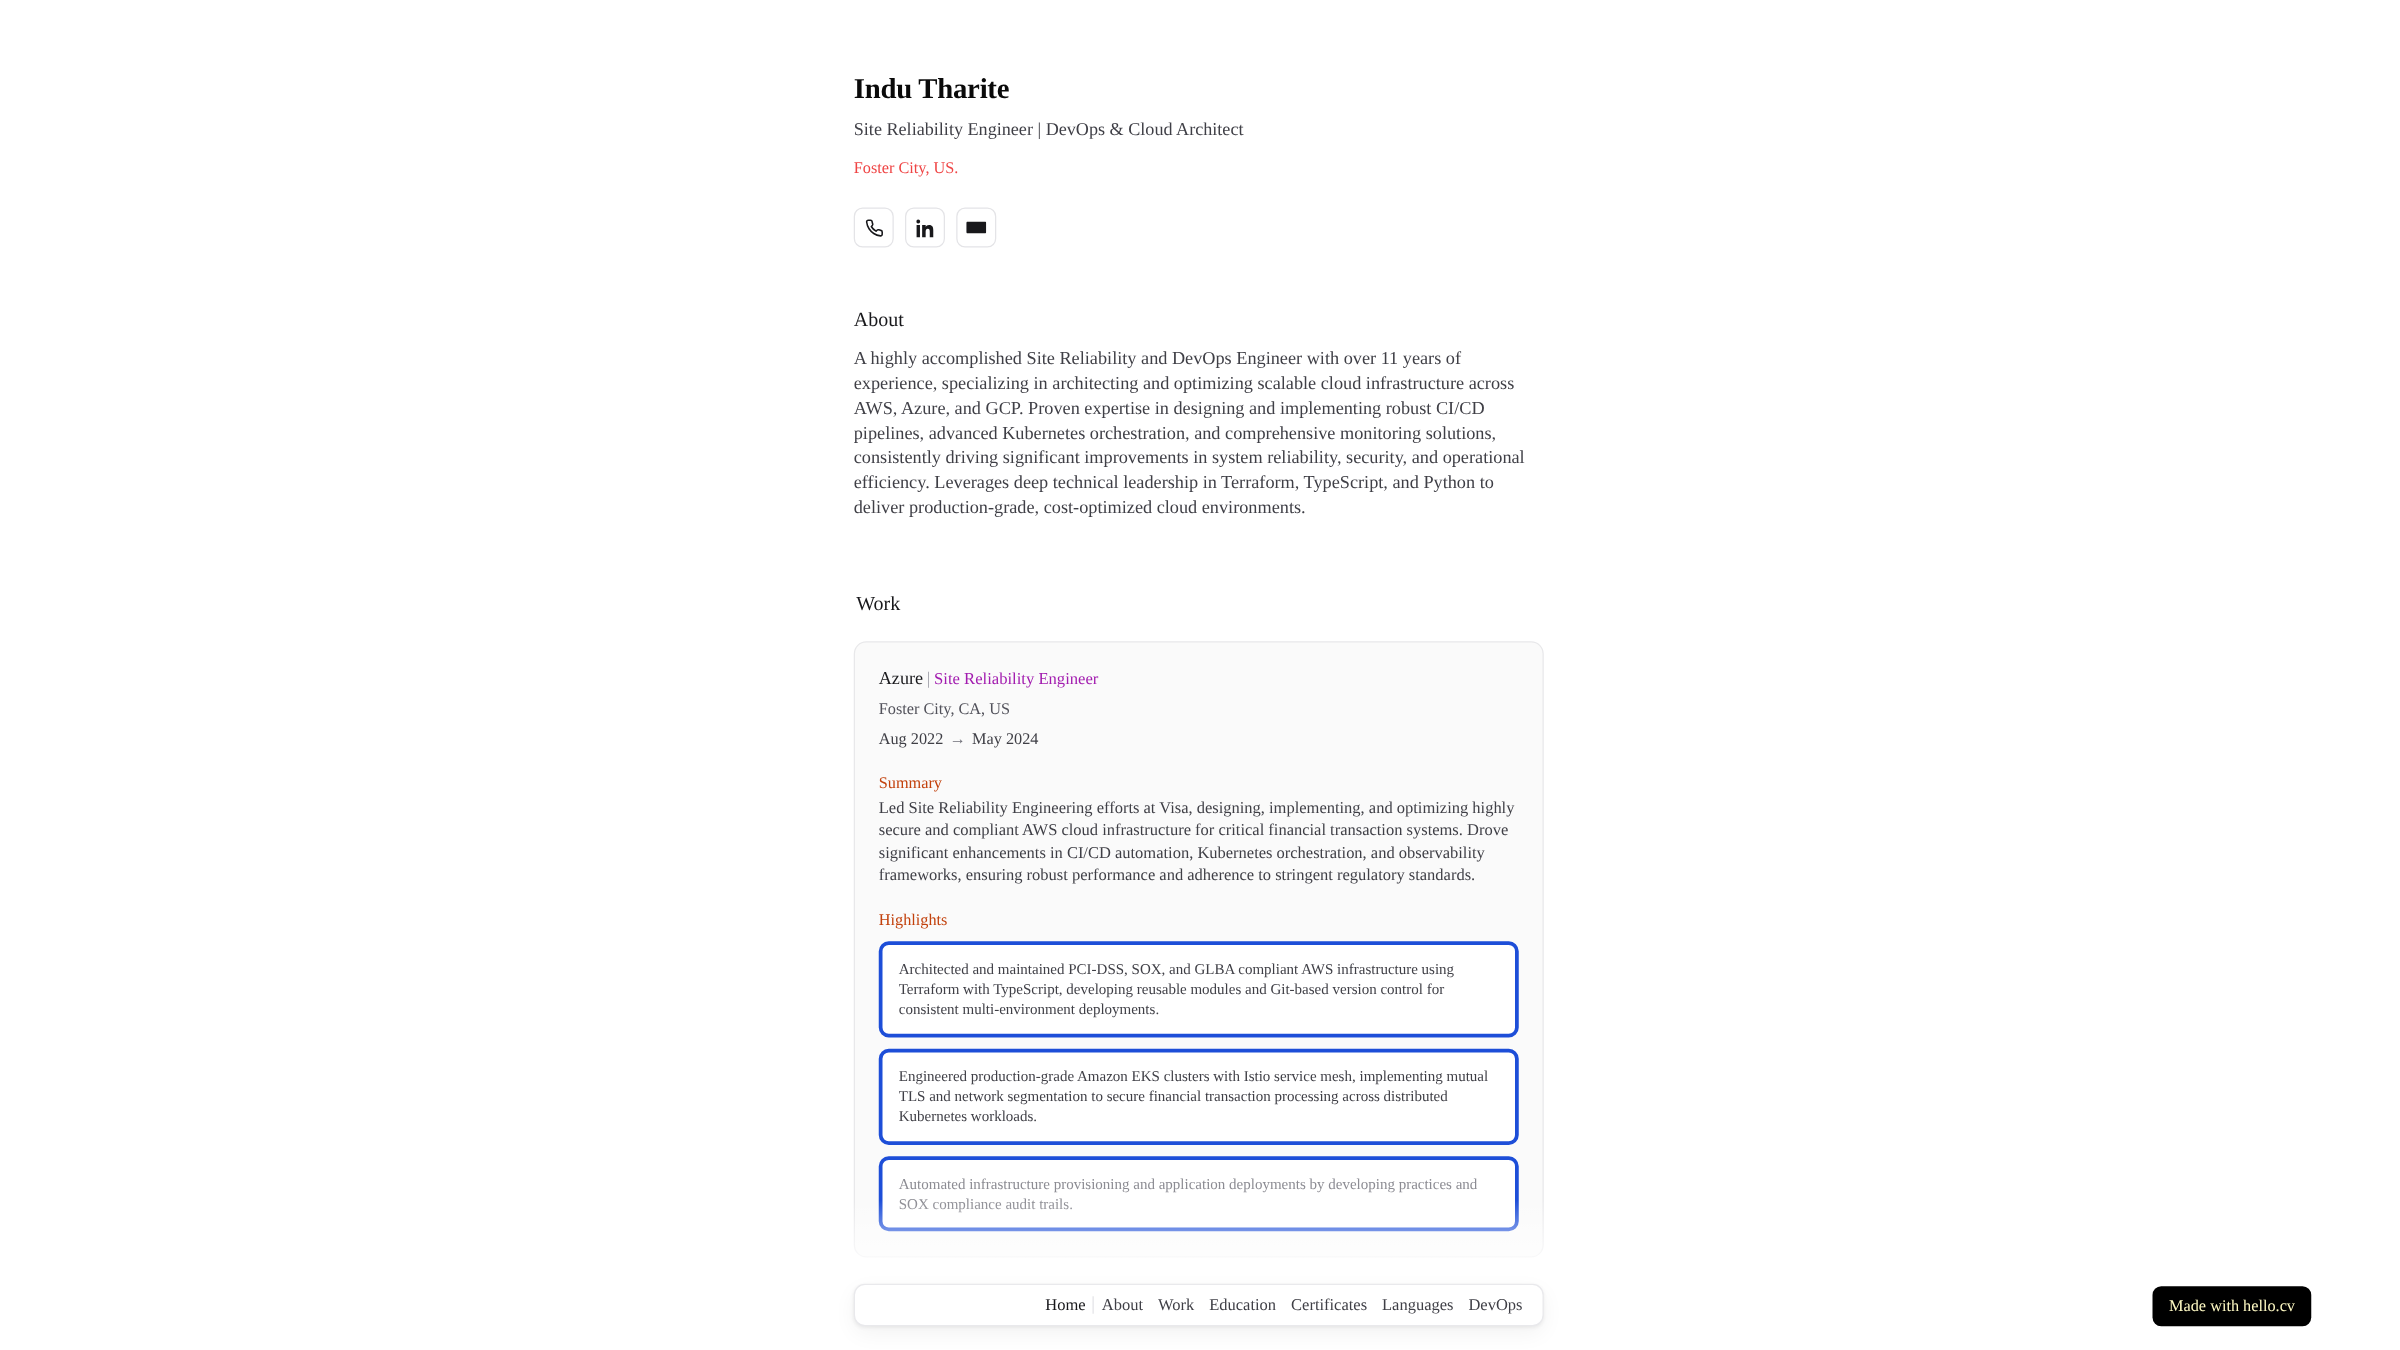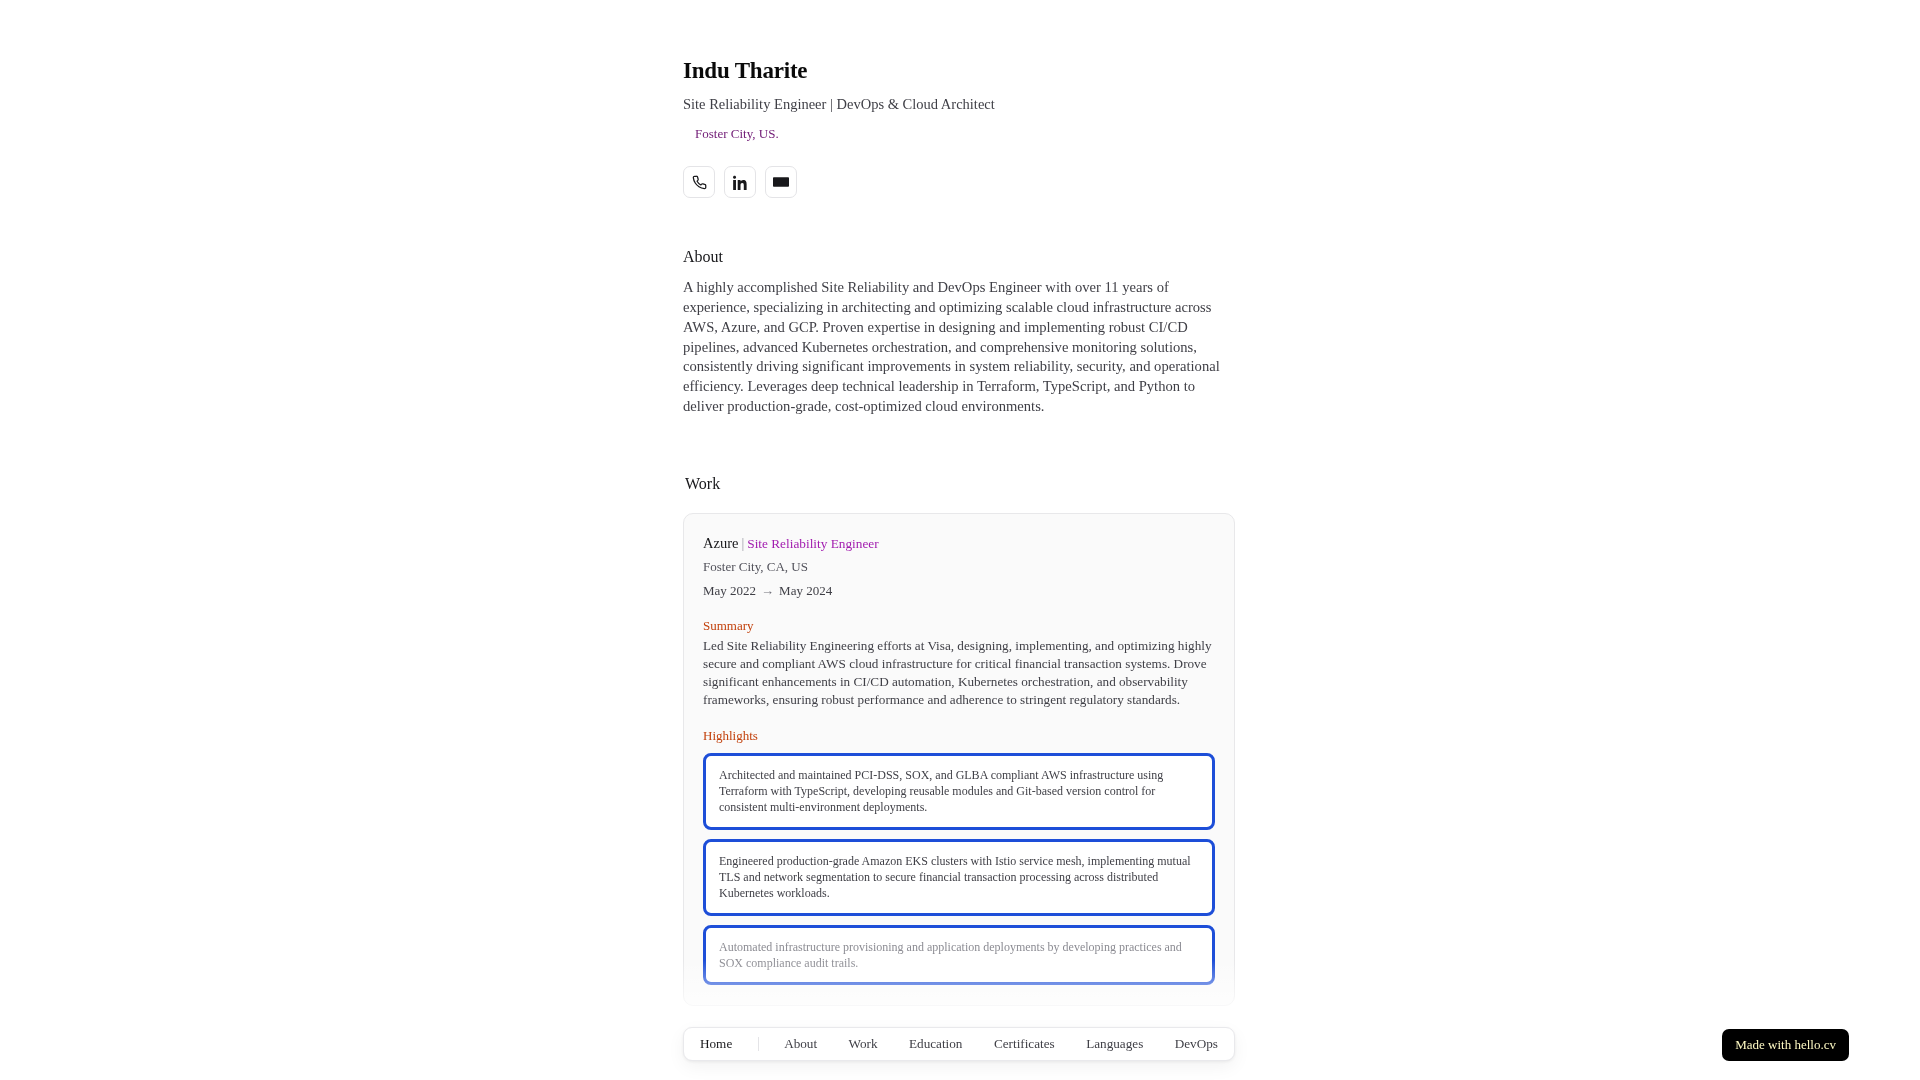--- a/index.html
+++ b/index.html
@@ -35,23 +35,22 @@
     letter-spacing: -0.2px;
     font-family: "Liberation Serif", serif;
   }
   .headline {
     font-size: 14.5px;
     color: #3f3f46;
     margin-top: 12px;
   }
   .location {
     font-size: 13px;
-    color: #701a75;
+    color: #ef4444;
     margin-top: 13px;
-    margin-left: 12px;
   }
 
   .social-row {
     display: flex;
     gap: 9px;
     margin-top: 24px;
   }
   .social-btn {
     width: 32px;
     height: 32px;
@@ -151,21 +150,21 @@
     left: 683px;
     bottom: 19px;
     width: 552px;
     height: 34px;
     background: #ffffff;
     border: 1px solid #e9e9ec;
     border-radius: 9px;
     box-shadow: 0 1px 3px rgba(0,0,0,0.06), 0 6px 18px rgba(0,0,0,0.05);
     display: flex;
     align-items: center;
-    justify-content: space-between;
+    justify-content: flex-end;
     padding: 0 10px;
   }
   .nav-item {
     font-size: 13.2px;
     color: #3f3f46;
     cursor: pointer;
     padding: 3px 6px;
     white-space: nowrap;
   }
   .nav-item.active { color: #18181b; }
@@ -228,21 +227,21 @@
     <div class="about-text">A highly accomplished Site Reliability and DevOps Engineer with over 11 years of experience, specializing in architecting and optimizing scalable cloud infrastructure across AWS, Azure, and GCP. Proven expertise in designing and implementing robust CI/CD pipelines, advanced Kubernetes orchestration, and comprehensive monitoring solutions, consistently driving significant improvements in system reliability, security, and operational efficiency. Leverages deep technical leadership in Terraform, TypeScript, and Python to deliver production-grade, cost-optimized cloud environments.</div>
 
     <div class="section-title work">Work</div>
 
     <div class="work-card">
       <div class="job-title-row">
         <span class="job-company">Azure</span><span class="job-sep">|</span><span class="job-role">Site Reliability Engineer</span>
       </div>
       <div class="job-loc">Foster City, CA, US</div>
       <div class="job-dates">
-        <span>May 2022</span><span class="arrow">→</span><span>May 2024</span>
+        <span>Aug 2022</span><span class="arrow">→</span><span>May 2024</span>
       </div>
 
       <div class="sub-label">Summary</div>
       <div class="summary-text">Led Site Reliability Engineering efforts at Visa, designing, implementing, and optimizing highly secure and compliant AWS cloud infrastructure for critical financial transaction systems. Drove significant enhancements in CI/CD automation, Kubernetes orchestration, and observability frameworks, ensuring robust performance and adherence to stringent regulatory standards.</div>
 
       <div class="sub-label">Highlights</div>
       <div class="highlights">
         <div class="highlight-item">Architected and maintained PCI-DSS, SOX, and GLBA compliant AWS infrastructure using Terraform with TypeScript, developing reusable modules and Git-based version control for consistent multi-environment deployments.</div>
         <div class="highlight-item">Engineered production-grade Amazon EKS clusters with Istio service mesh, implementing mutual TLS and network segmentation to secure financial transaction processing across distributed Kubernetes workloads.</div>
         <div class="highlight-item faded">Automated infrastructure provisioning and application deployments by developing practices and SOX compliance audit trails.</div>

